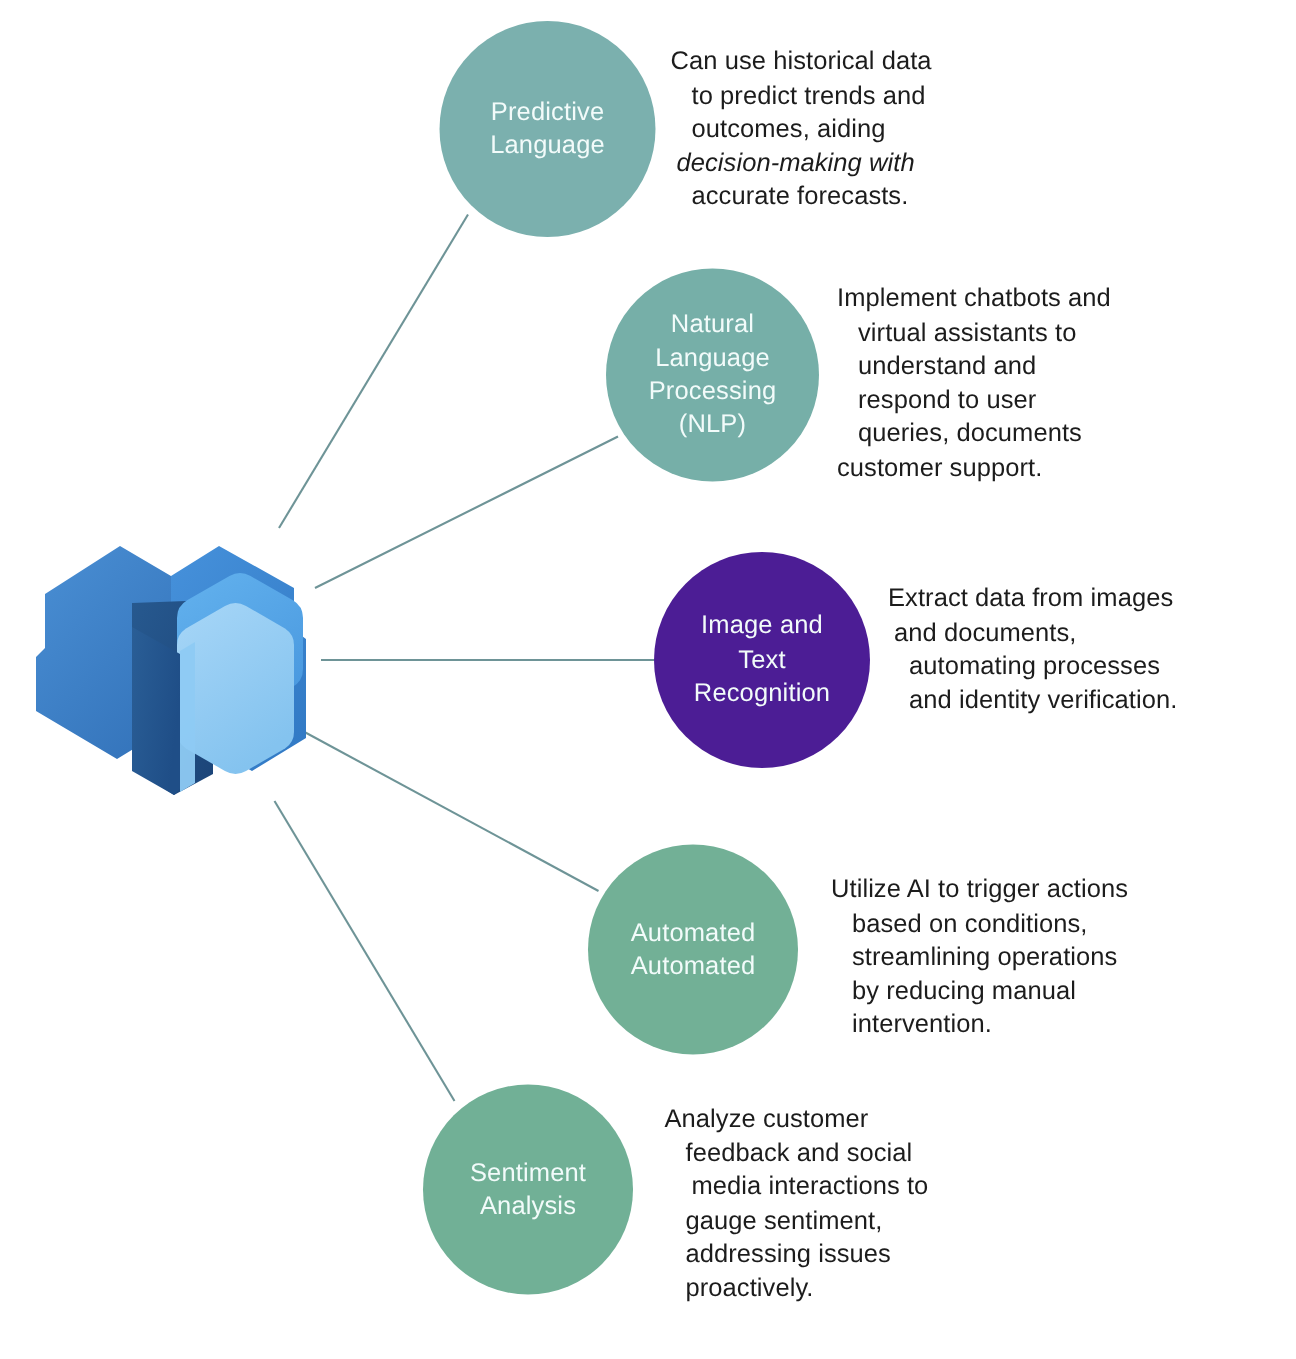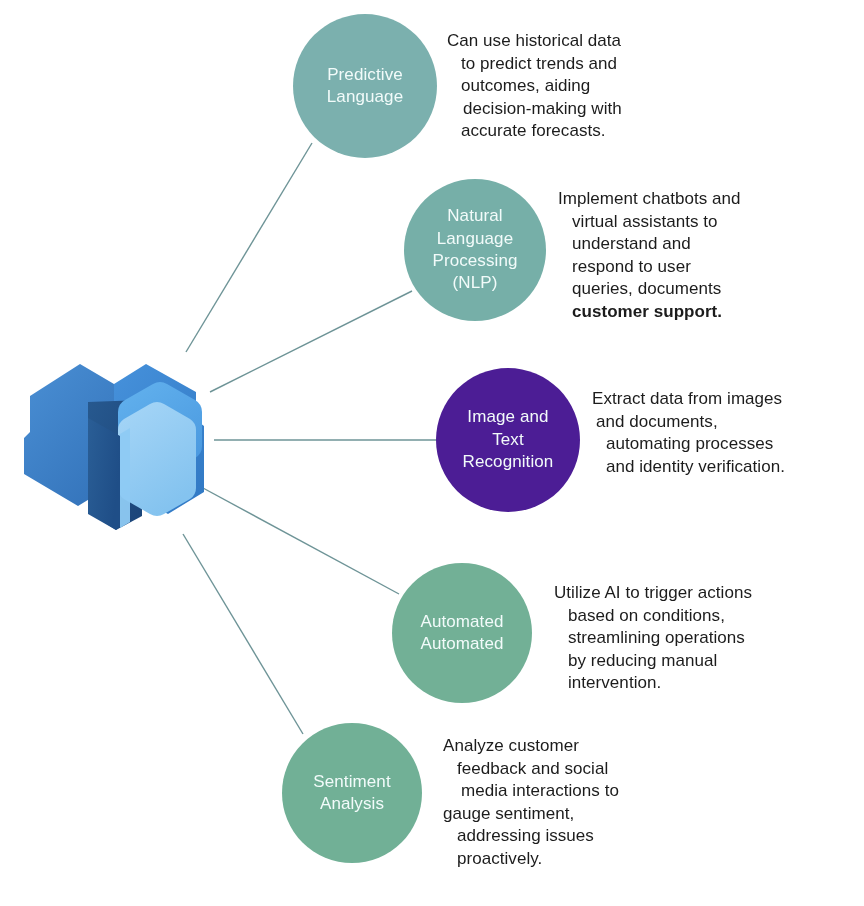--- a/index.html
+++ b/index.html
@@ -166,46 +166,46 @@
     <div class="node-label">
         <div>Sentiment</div>
         <div>Analysis</div>
       </div>
   </div>
 
   <div class="desc-block" id="desc-0" style="left: 447px; top: 30px; width: 210px; text-indent: 0px; padding-left: 0px;">
       <div style="margin-left: 0px;">Can use historical data</div>
       <div style="margin-left: 14px;">to predict trends and</div>
       <div style="margin-left: 14px;">outcomes, aiding</div>
-      <div style="margin-left: 16px;">decision-making with</div>
+      <div style="margin-left: 4px; font-style: italic;">decision-making with</div>
       <div style="margin-left: 14px;">accurate forecasts.</div>
     </div>
   <div class="desc-block" id="desc-1" style="left: 558px; top: 188px; width: 212px; text-indent: 0px; padding-left: 0px;">
       <div style="margin-left: 0px;">Implement chatbots and</div>
       <div style="margin-left: 14px;">virtual assistants to</div>
       <div style="margin-left: 14px;">understand and</div>
       <div style="margin-left: 14px;">respond to user</div>
       <div style="margin-left: 14px;">queries, documents</div>
-      <div style="margin-left: 14px; font-weight: bold;">customer support.</div>
+      <div style="">customer support.</div>
     </div>
   <div class="desc-block" id="desc-2" style="left: 592px; top: 388px; width: 218px; text-indent: 0px; padding-left: 0px;">
       <div style="margin-left: 0px;">Extract data from images</div>
       <div style="margin-left: 4px;">and documents,</div>
       <div style="margin-left: 14px;">automating processes</div>
       <div style="margin-left: 14px;">and identity verification.</div>
     </div>
   <div class="desc-block" id="desc-3" style="left: 554px; top: 582px; width: 230px; text-indent: 0px; padding-left: 0px;">
       <div style="margin-left: 0px;">Utilize AI to trigger actions</div>
       <div style="margin-left: 14px;">based on conditions,</div>
       <div style="margin-left: 14px;">streamlining operations</div>
       <div style="margin-left: 14px;">by reducing manual</div>
       <div style="margin-left: 14px;">intervention.</div>
     </div>
   <div class="desc-block" id="desc-4" style="left: 443px; top: 735px; width: 205px; text-indent: 0px; padding-left: 0px;">
       <div style="margin-left: 0px;">Analyze customer</div>
       <div style="margin-left: 14px;">feedback and social</div>
       <div style="margin-left: 18px;">media interactions to</div>
-      <div style="">gauge sentiment,</div>
+      <div style="margin-left: 14px;">gauge sentiment,</div>
       <div style="margin-left: 14px;">addressing issues</div>
       <div style="margin-left: 14px;">proactively.</div>
     </div>
 
 </div>
 
 </body></html>

